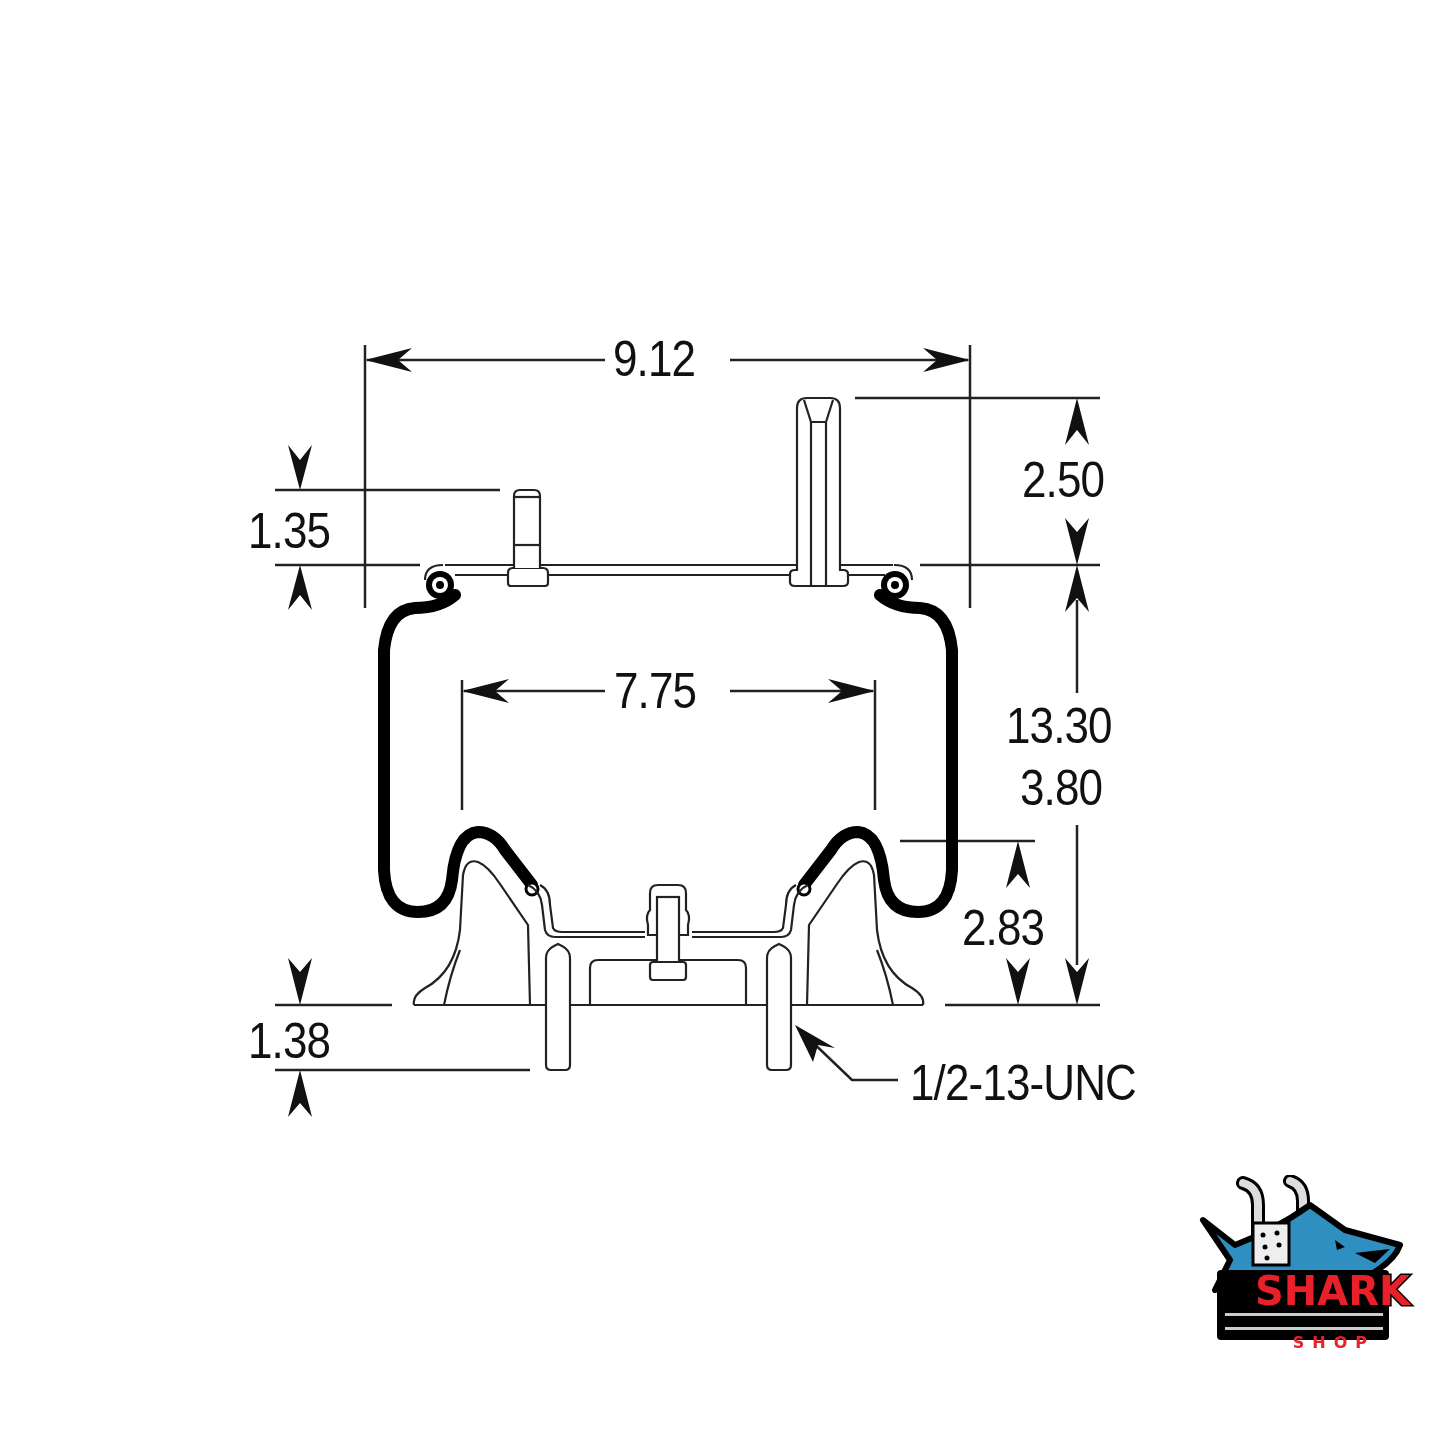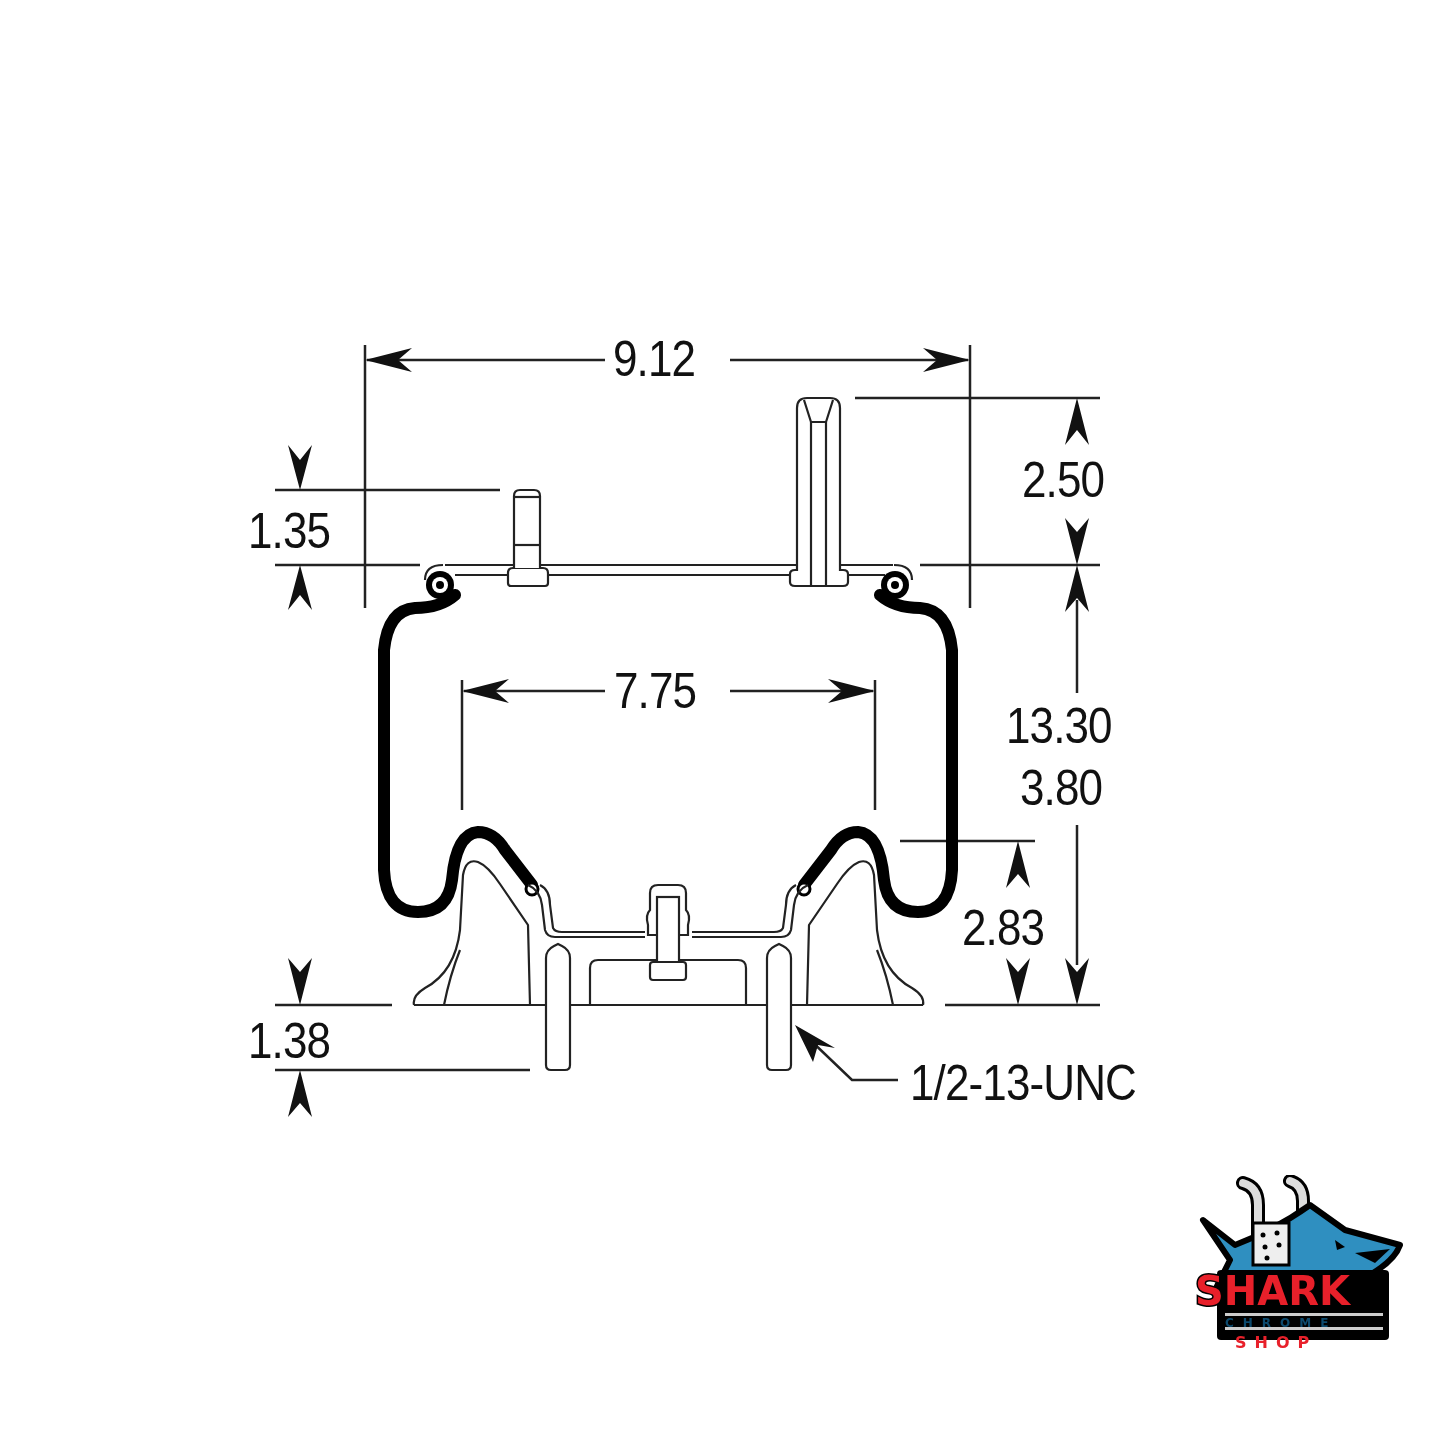--- a/index.html
+++ b/index.html
@@ -1,22 +1,22 @@
 <!DOCTYPE html>
 <html><head>
 <meta charset="utf-8">
 <style>
   html, body { margin: 0; padding: 0; background: #ffffff; }
   body { width: 1445px; height: 1445px; position: relative; overflow: hidden; font-family: "Liberation Sans", sans-serif; }
   #drawing { position: absolute; left: 0; top: 0; width: 1445px; height: 1445px; }
   .dim-label { position: absolute; font-family: "Liberation Sans", sans-serif; color: #111; font-size: 50px; line-height: 1; letter-spacing: -1px; background: transparent; white-space: nowrap; transform: scaleX(0.88); transform-origin: left top; }
   .logo { position: absolute; left: 1195px; top: 1175px; width: 215px; height: 190px; }
-  .logo-text { position: absolute; font-family: "DejaVu Sans", sans-serif; font-weight: bold; text-align: left; white-space: nowrap; }
+  .logo-text { position: absolute; font-family: "DejaVu Sans", sans-serif; font-weight: bold; text-align: right; white-space: nowrap; }
   .logo-shark { left: 0; width: 215px; top: 93px; font-size: 40px; color: #e8202a; -webkit-text-stroke: 3px #000; paint-order: stroke fill; letter-spacing: 0px; text-shadow: 0 0 0 #000; }
-  .logo-chrome { left: 30px; width: 160px; top: 141px; font-size: 12px; color: #0c4a6e; letter-spacing: 9px; }
+  .logo-chrome { left: 30px; width: 160px; top: 141px; font-size: 12px; color: #000000; letter-spacing: 9px; }
   .logo-shop { left: 40px; width: 140px; top: 158px; font-size: 16px; color: #e8202a; letter-spacing: 8px; }
 </style>
 </head>
 <body>
 
 <svg id="drawing" viewBox="0 0 1445 1445" xmlns="http://www.w3.org/2000/svg">
   <defs>
     <marker id="arrow" viewBox="0 0 20 12" refX="19" refY="6" markerWidth="20" markerHeight="12" orient="auto-start-reverse" markerUnits="userSpaceOnUse">
       <path d="M0,0 L20,6 L0,12 L6,6 Z" fill="#111"></path>
     </marker>

